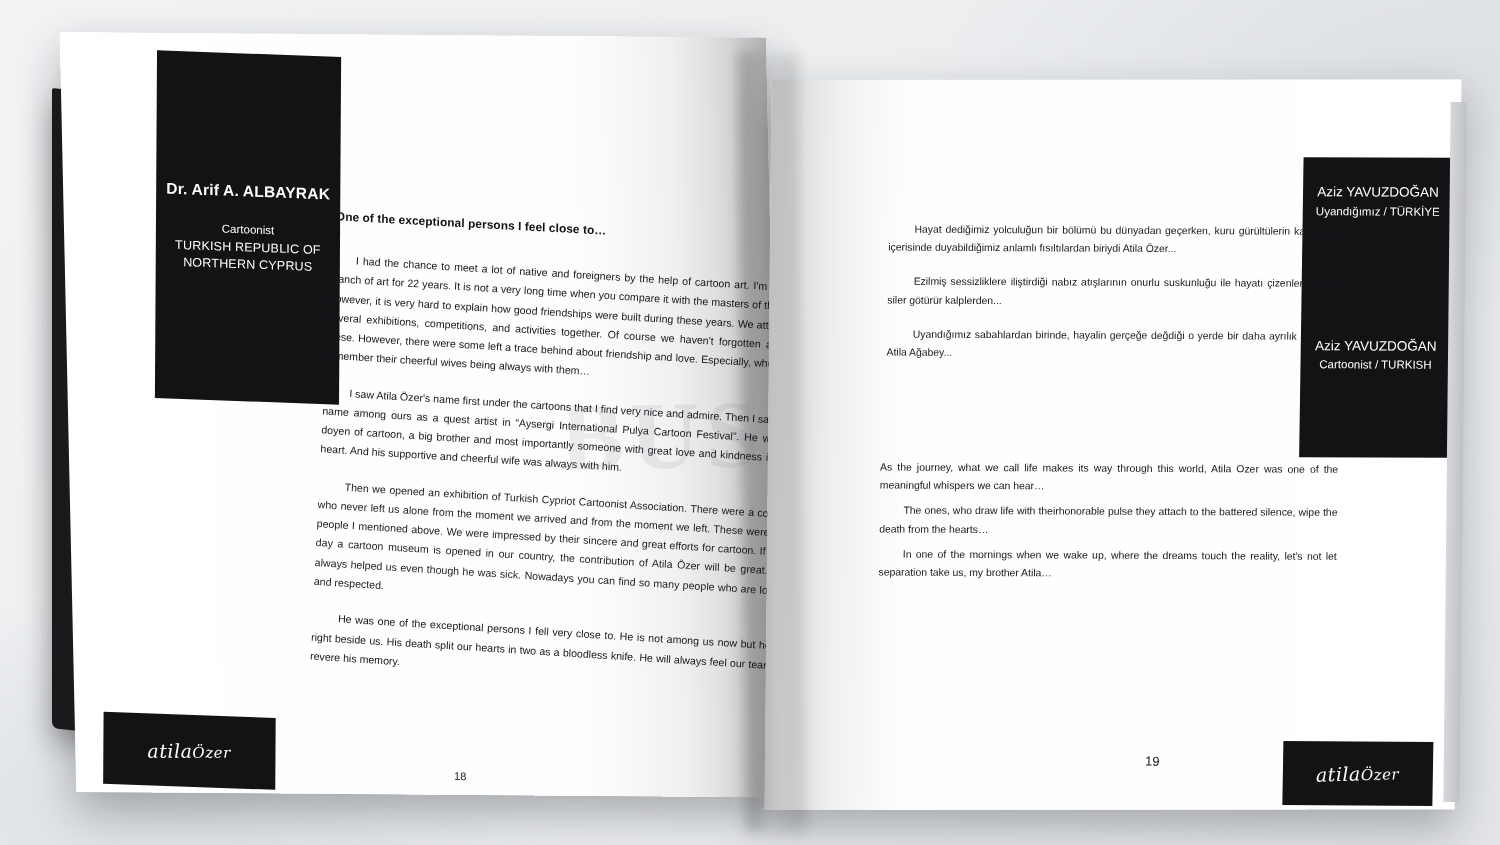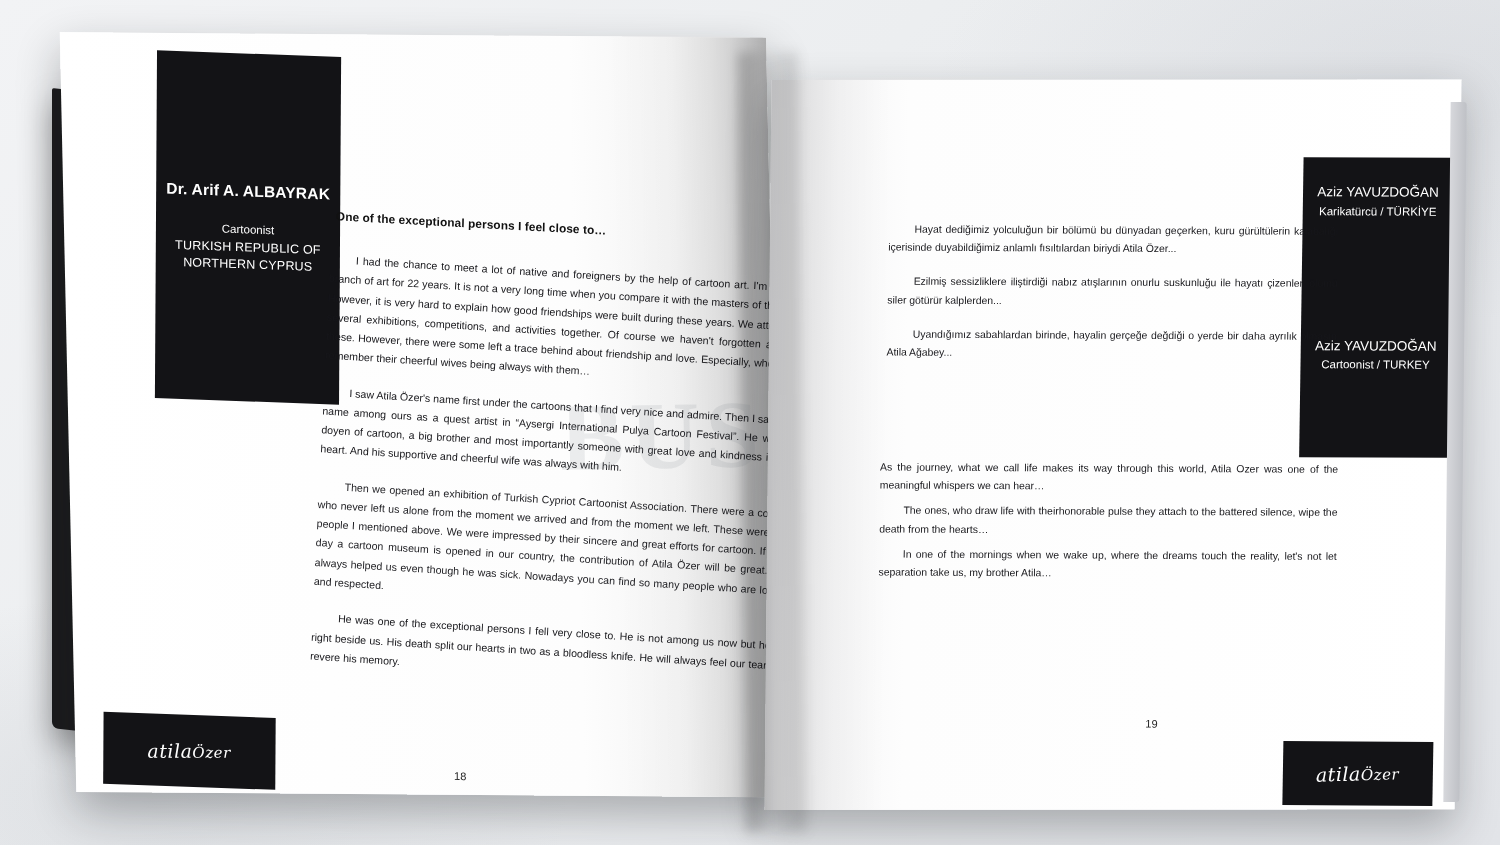--- a/index.html
+++ b/index.html
@@ -251,22 +251,22 @@
     font-size: 10.4px;
     line-height: 1.75;
     text-align: justify;
   }
   .right-body-tr p { text-indent: 26px; }
   .right-body-en p.ind { text-indent: 24px; }
   .right-body-en p.tight { margin-bottom: 7px; }
   .pg-num-right {
     position: absolute;
     left: 380px;
-    top: 638px;
-    font-size: 11px;
+    top: 674px;
+    font-size: 13px;
     color: #222;
     transform: rotate(0.3deg);
     text-align: center;
   }
 
   
   .watermark {
     position: absolute;
     left: 560px;
     top: 380px;
@@ -338,24 +338,24 @@
         </span>
       </div>
 
       <div class="pg-num-left">18</div>
     </div>
 
     <div class="page page-right">
 
       <div class="author-block-right">
         <div class="ab-r-name">Aziz YAVUZDOĞAN</div>
-        <div class="ab-r-role">Karikatürcü / TÜRKİYE</div>
+        <div class="ab-r-role">Uyandığımız / TÜRKİYE</div>
         <div class="ab-r-gap"></div>
         <div class="ab-r-name">Aziz YAVUZDOĞAN</div>
-        <div class="ab-r-role">Cartoonist / TURKEY</div>
+        <div class="ab-r-role">Cartoonist / TURKISH</div>
       </div>
 
       <div class="right-body-tr">
         <p>Hayat dediğimiz yolculuğun bir bölümü bu dünyadan geçerken, kuru gürültülerin kalabalığı içerisinde duyabildiğimiz anlamlı fısıltılardan biriydi Atila Özer...</p>
         <p>Ezilmiş sessizliklere iliştirdiği nabız atışlarının onurlu suskunluğu ile hayatı çizenler, ölümü siler götürür kalplerden...</p>
         <p>Uyandığımız sabahlardan birinde, hayalin gerçeğe değdiği o yerde bir daha ayrılık olmasın Atila Ağabey...</p>
       </div>
 
       <div class="right-body-en">
         <p class="tight">As the journey, what we call life makes its way through this world, Atila Ozer was one of the meaningful whispers we can hear…</p>

